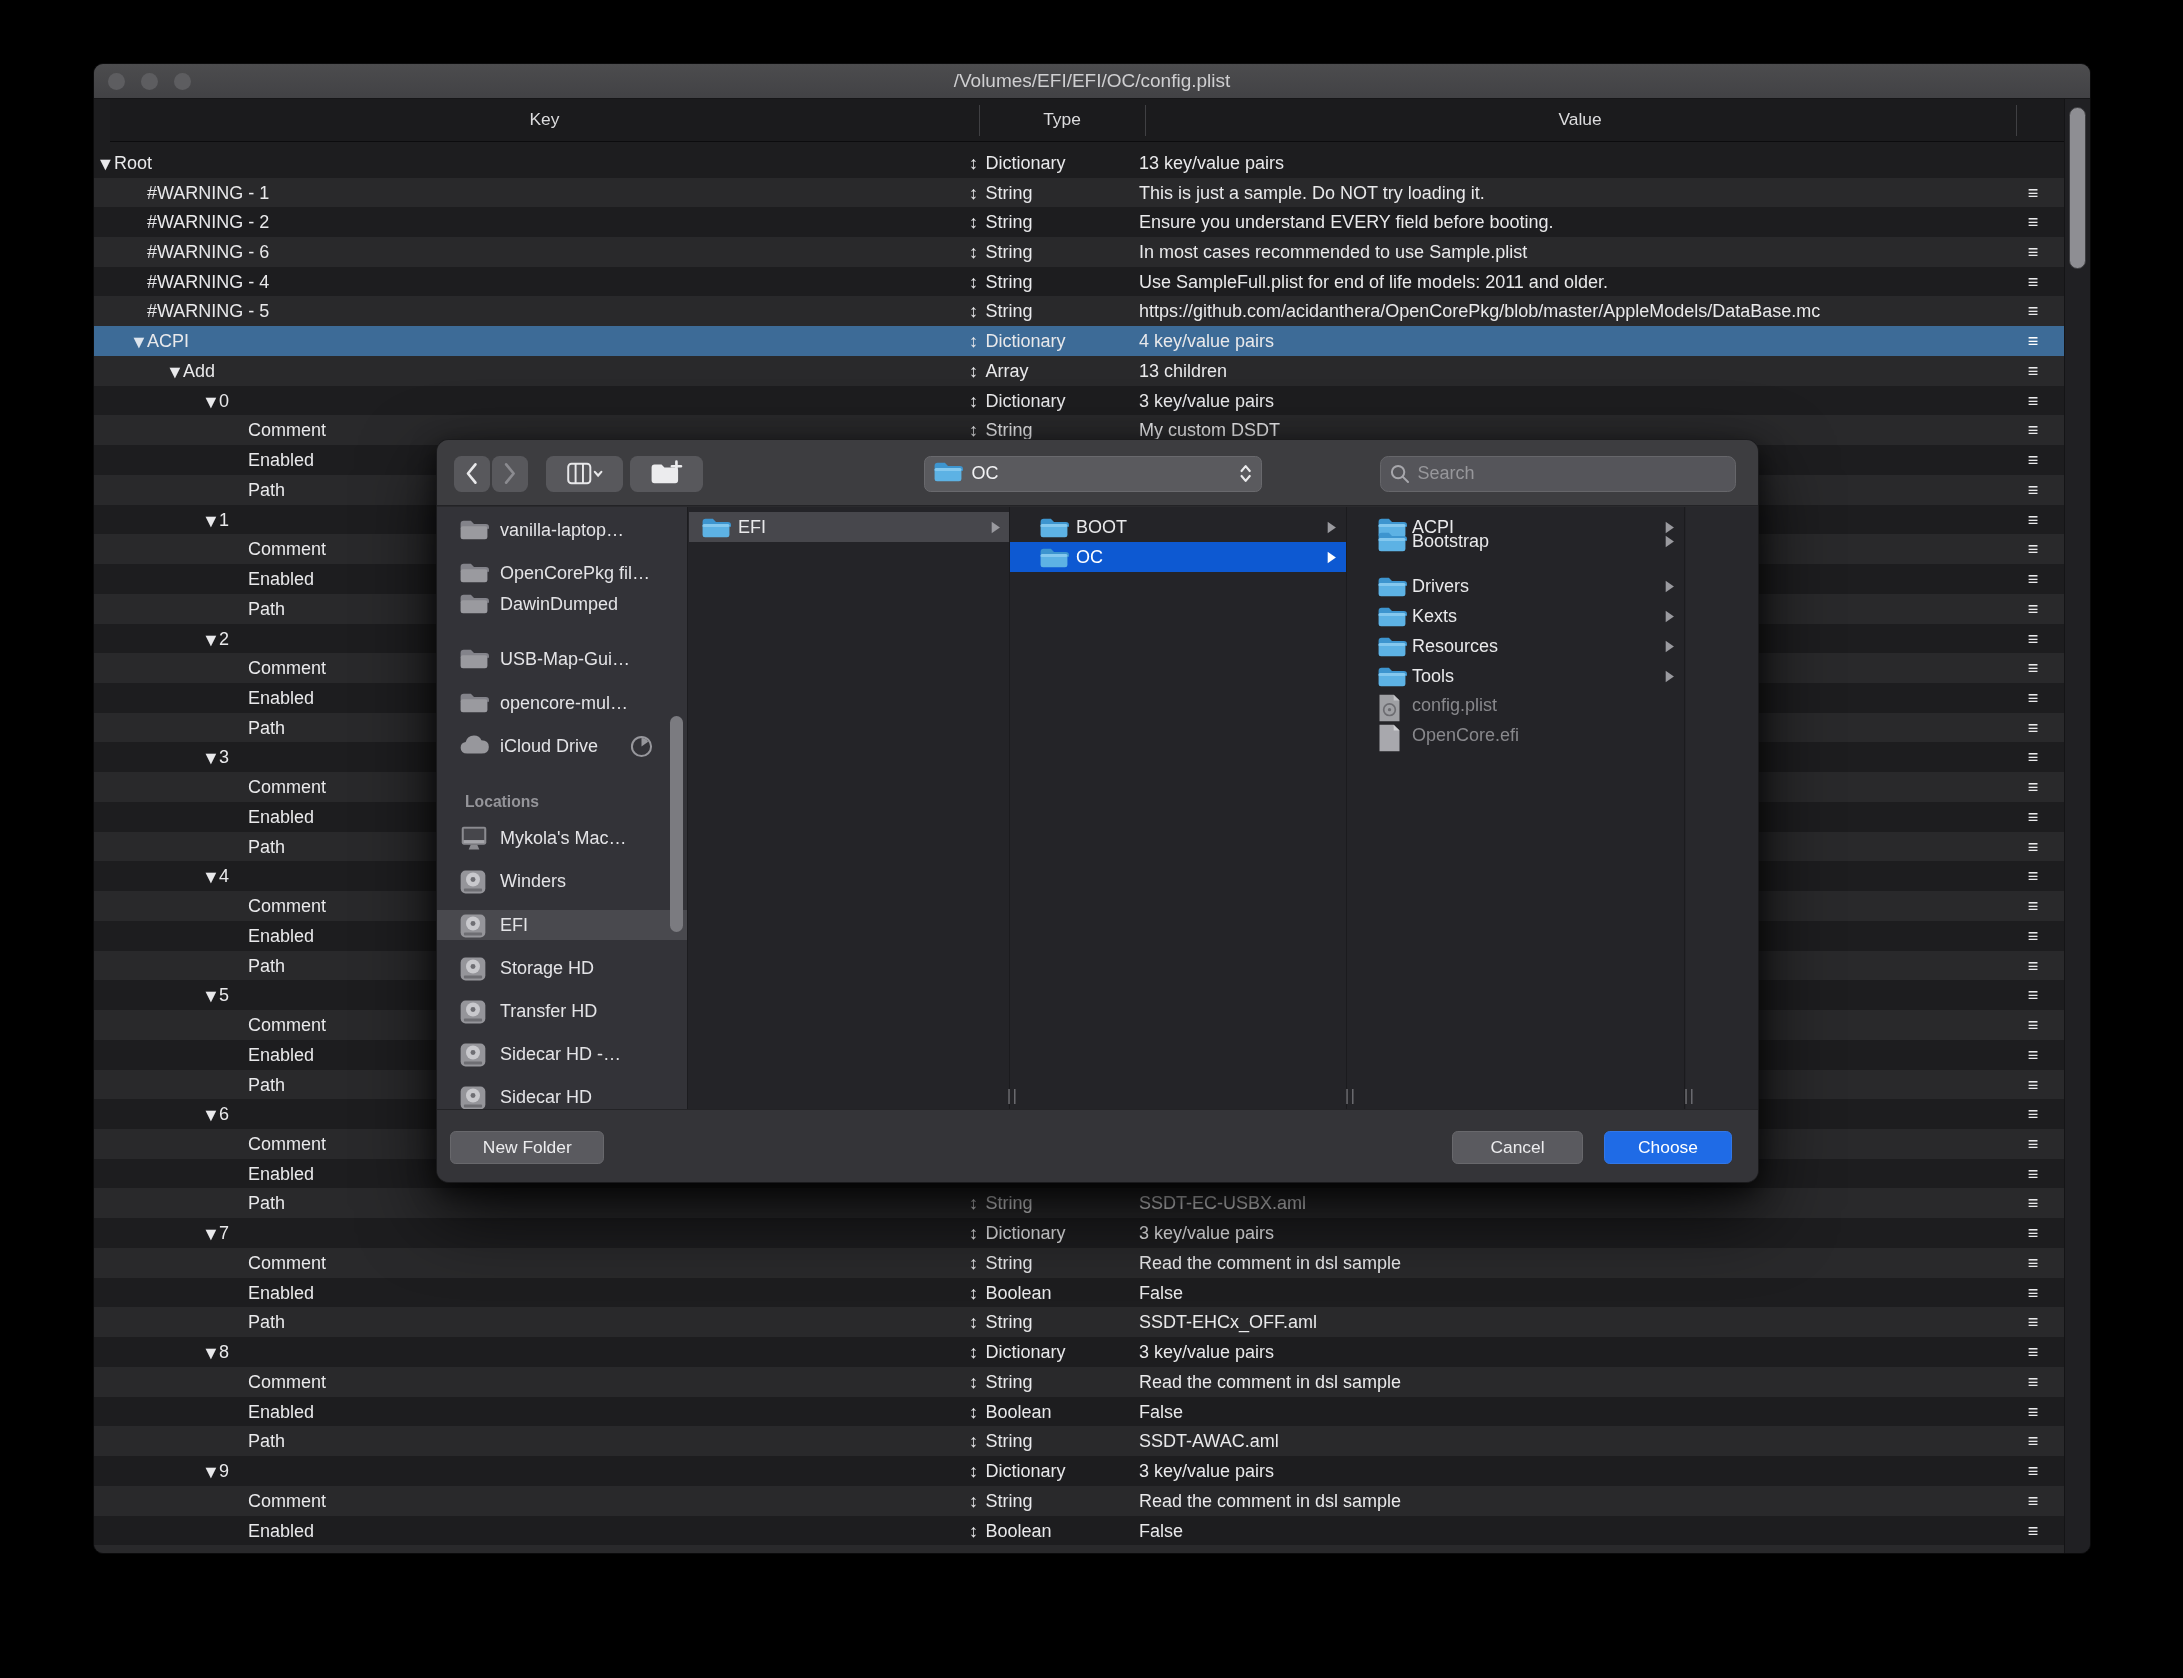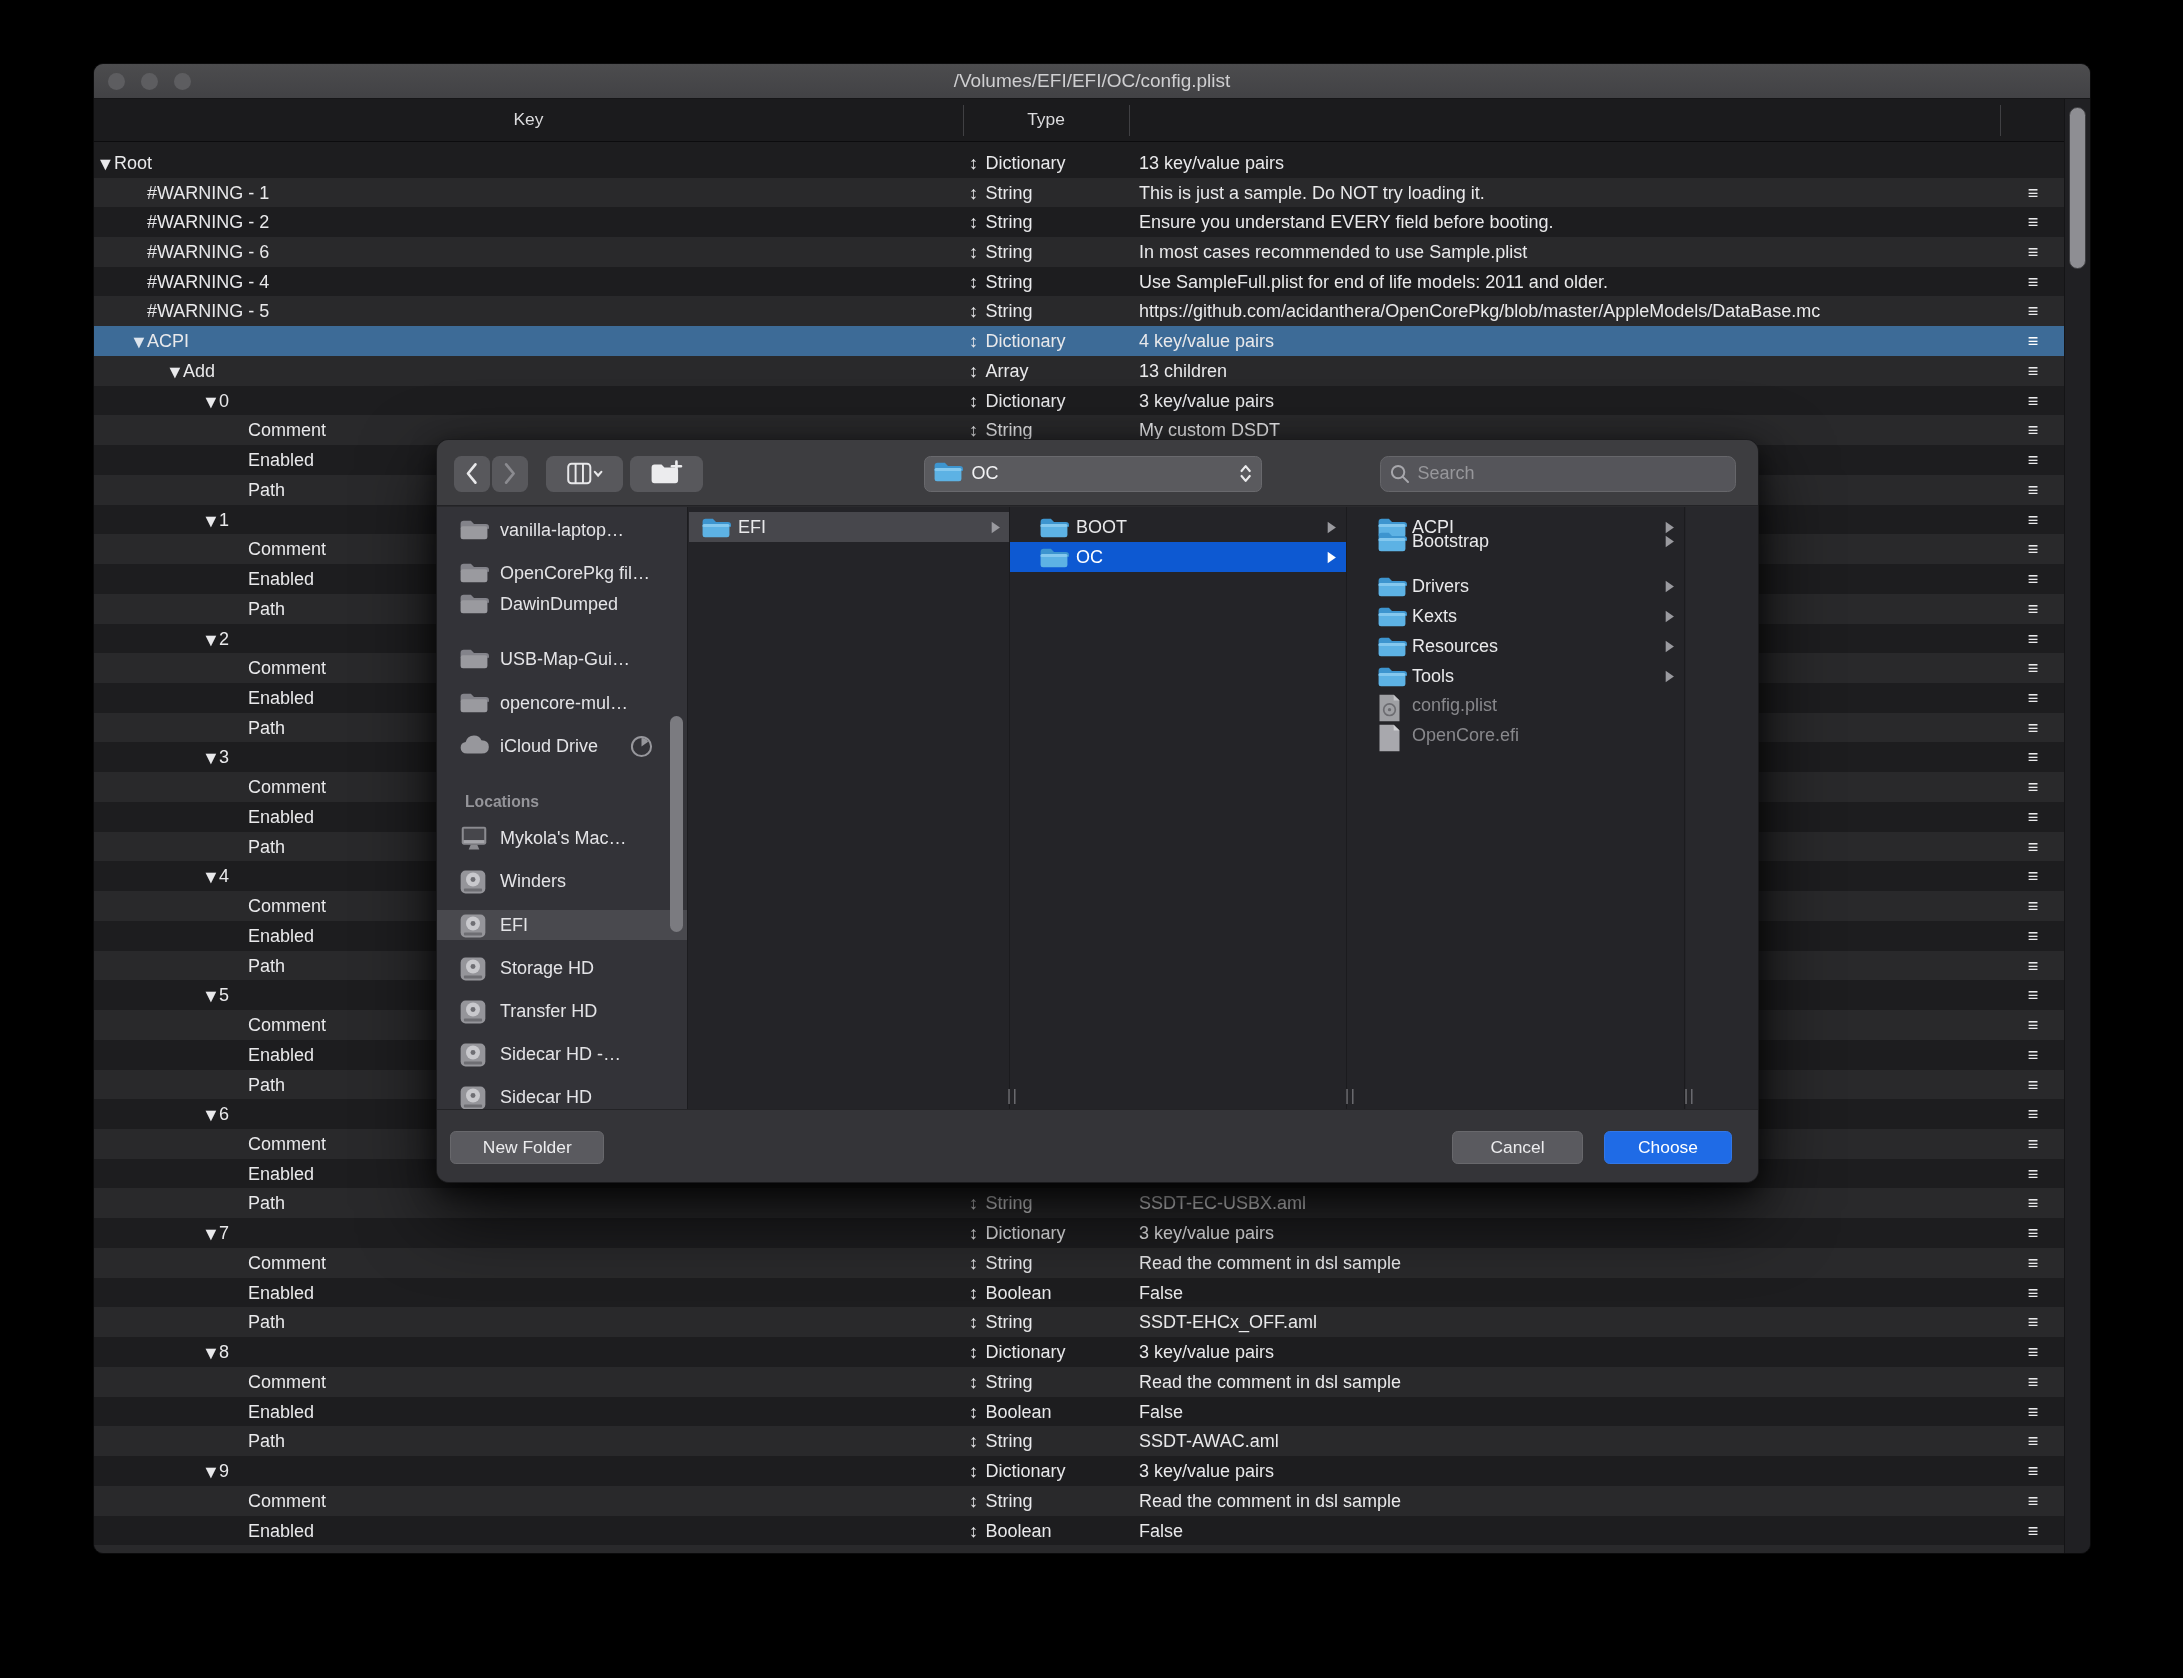--- a/index.html
+++ b/index.html
@@ -10,21 +10,21 @@
   
   .window{position:absolute;left:93px;top:63px;width:1998px;height:1491px;
           background:#1d1d1f;border-radius:10px;overflow:hidden;
           box-shadow:0 21px 58px rgba(0,0,0,.85);border:0.8px solid #0a0a0b;}
   .titlebar{position:absolute;top:0;left:0;right:0;height:35px;
             background:linear-gradient(#4c4c4e,#424245);border-bottom:0.8px solid #161618;}
   .tl{position:absolute;top:9px;width:17.4px;height:17.4px;border-radius:50%;background:#5d5d60;}
   .tl.c1{left:14px}.tl.c2{left:47px}.tl.c3{left:80px}
   .title{position:absolute;left:0;right:0;top:5.8px;text-align:center;
          font-size:19px;color:#cfcfd1;}
-  .colheader{position:absolute;top:35px;left:0;right:0;height:43px;background:#1b1b1d;
+  .colheader{position:absolute;top:35px;left:16px;right:0;height:43px;background:#1b1b1d;
              border-bottom:0.8px solid #0c0c0e;}
   .colheader .hlabel{position:absolute;top:10px;font-size:17.4px;color:#dcdcde;text-align:center;}
   .h-key{left:0;width:869px;}
   .h-type{left:869px;width:166px;}
   .h-value{left:1035px;width:870px;}
   .tick{position:absolute;top:5.8px;height:31.5px;width:0.8px;background:#404043;}
 
   .rows{position:absolute;top:78px;left:0;right:26px;bottom:0;overflow:hidden;}
   .row{position:absolute;left:0;width:1972px;height:30px;}
   .row.even{background:#1d1d1f}
@@ -104,20 +104,21 @@
   <div class="window">
     <div class="titlebar">
       <div class="tl c1"></div>
       <div class="tl c2"></div>
       <div class="tl c3"></div>
       <div class="title">/Volumes/EFI/EFI/OC/config.plist</div>
     </div>
     <div class="colheader">
       <div class="hlabel h-key">Key</div>
       <div class="hlabel h-type">Type</div>
+      <div class="hlabel h-value">Value</div>
       <div class="tick" style="left:869px"></div>
       <div class="tick" style="left:1035px"></div>
       <div class="tick" style="left:1906px"></div>
     </div>
     <div class="rows" id="rows">
         <div class="row even" style="top: 5.8px;">
           <span class="tri" style="left:2.5px">▼</span>
           <span class="cell-key" style="left:20px">Root</span>
           <span class="cell-type"><span class="updn">↕</span>Dictionary</span>
           <span class="cell-val">13 key/value pairs</span>

